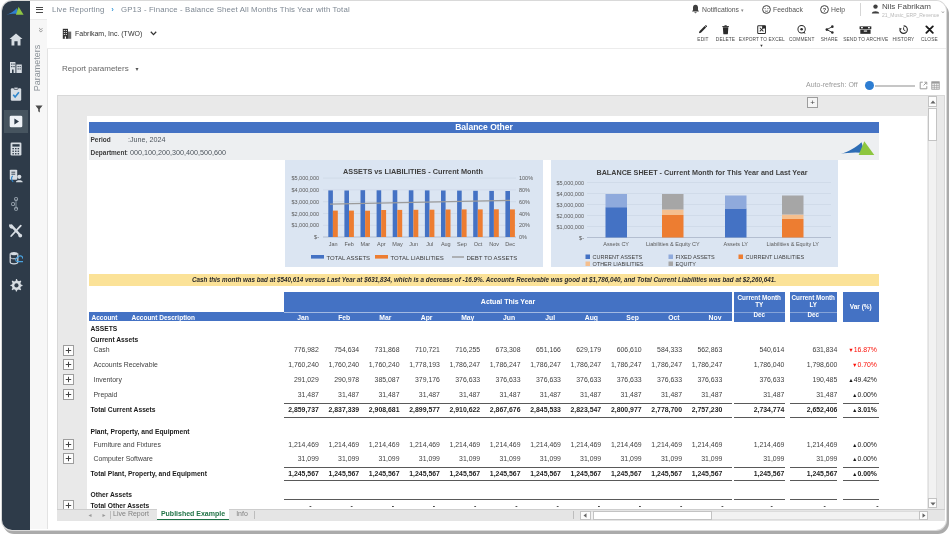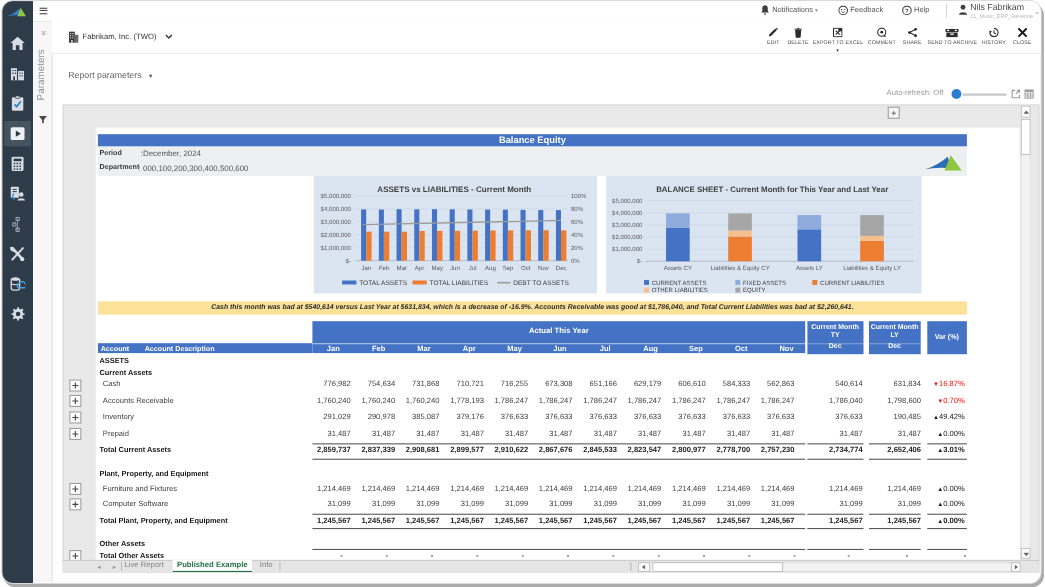--- a/index.html
+++ b/index.html
@@ -90,20 +90,21 @@
 <div class="a" style="left:-12px;top:62px;width:100px;height:12px;color:#8b9298;font-size:9px;transform:rotate(-90deg);text-align:center;">Parameters</div>
 <svg class="a" style="left:34.5px;top:105px" width="8" height="8" viewBox="0 0 8 8">
 <path d="M0.4,0.4 L7.6,0.4 L4.8,4 L4.8,7.4 L3.2,6.3 L3.2,4 Z" fill="#4a4a4a"></path>
       </svg>
 <div class="a" style="left:30px;top:1px;width:918px;height:18px;background:#fff;border-bottom:1px solid #ececec;"></div>
 <div class="a" style="left:36px;top:6.5px;width:7px;height:7px;">
         <div style="height:1.1px;background:#4a4a4a;margin-bottom:1.5px"></div>
         <div style="height:1.1px;background:#4a4a4a;margin-bottom:1.5px"></div>
         <div style="height:1.1px;background:#4a4a4a"></div>
       </div>
+<div class="a" style="left:52px;top:4.5px;font-size:7.8px;letter-spacing:0.15px;color:#7e8893;">Live Reporting&nbsp;&nbsp; <span style="color:#3e9bd8;font-weight:bold;">›</span>&nbsp;&nbsp; GP13 - Finance - Balance Sheet All Months This Year with Total</div>
 <svg class="a" style="left:691px;top:4px" width="9" height="10" viewBox="0 0 9 10">
 <path d="M4.5,0.8 C2.8,0.8 2,2 2,3.6 L2,6 L1,7.4 L8,7.4 L7,6 L7,3.6 C7,2 6.2,0.8 4.5,0.8 Z" fill="#3f3f3f"></path>
 <path d="M3.4,8.2 a1.1,1.1 0 0 0 2.2,0 Z" fill="#3f3f3f"></path>
       </svg>
 <div class="a" style="left:702px;top:5.5px;font-size:6.8px;color:#555;">Notifications <span style="font-size:5px;color:#888;">▾</span></div>
 <svg class="a" style="left:762px;top:4.5px" width="9" height="9" viewBox="0 0 9 9">
 <circle cx="4.5" cy="4.5" r="3.9" fill="none" stroke="#3f3f3f" stroke-width="1"></circle>
 <circle cx="3.1" cy="3.6" r="0.55" fill="#3f3f3f"></circle>
         <circle cx="5.9" cy="3.6" r="0.55" fill="#3f3f3f"></circle>
 <path d="M2.9,5.5 a1.8,1.5 0 0 0 3.2,0" fill="none" stroke="#3f3f3f" stroke-width="0.8"></path>
@@ -253,27 +254,27 @@
 <div class="a" style="left:580px;top:510.8px;width:11px;height:9.5px;background:#fdfdfd;border:1px solid #c3c3c3;box-sizing:border-box;"></div>
 <svg class="a" style="left:583px;top:513px" width="4" height="5" viewBox="0 0 4 5">
         <path d="M0.5,2.5 L3.5,0.3 L3.5,4.7 Z" fill="#666"></path>
       </svg>
 <div class="a" style="left:593px;top:510.8px;width:119px;height:9.5px;background:#fff;border:1px solid #c3c3c3;box-sizing:border-box;"></div>
 <div class="a" style="left:919px;top:510.8px;width:8.5px;height:9.5px;background:#fdfdfd;border:1px solid #c3c3c3;box-sizing:border-box;"></div>
 <svg class="a" style="left:921.5px;top:513px" width="4" height="5" viewBox="0 0 4 5">
         <path d="M3.5,2.5 L0.5,0.3 L0.5,4.7 Z" fill="#666"></path>
       </svg>
 <div class="a" style="left:89px;top:132.5px;width:790px;height:27px;background:#edeff1;"></div>
-<div class="a" style="left:89px;top:121.5px;width:790px;height:11px;background:#4472c4;text-align:center;font-size:8.5px;font-weight:bold;color:#fff;line-height:11px;">Balance Equity</div>
+<div class="a" style="left:89px;top:121.5px;width:790px;height:11px;background:#4472c4;text-align:center;font-size:8.5px;font-weight:bold;color:#fff;line-height:11px;">Balance Other</div>
 <svg class="a" style="left:840px;top:139.5px" width="36" height="16" viewBox="0 0 36 16">
 <path d="M1,13.8 C8,11.8 16,7.5 21.5,2.2 L25,13.4 C16.5,11.6 7,13 1,13.8 Z" fill="#2d6db5"></path>
 <path d="M24.3,1.2 L34.3,15 L18.7,15 Z" fill="#8dc63f"></path>
 </svg>
 <div class="a" style="left:90.5px;top:135.5px;font-size:6.5px;font-weight:bold;color:#3b3b3b;">Period</div>
-<div class="a" style="left:128px;top:135px;font-size:7.2px;color:#4e565e;">:December, 2024</div>
+<div class="a" style="left:128px;top:135px;font-size:7.2px;color:#4e565e;">:June, 2024</div>
 <div class="a" style="left:90.5px;top:148.5px;font-size:6.5px;font-weight:bold;color:#3b3b3b;">Department</div>
 <div class="a" style="left:126px;top:148px;font-size:7.2px;color:#4e565e;">:&nbsp;000,100,200,300,400,500,600</div>
 <svg class="a" style="left:285px;top:160px" width="258" height="107" viewBox="0 0 258 107">
         <rect x="0" y="0" width="258" height="107" fill="#dbe5f2"></rect>
         <text x="128" y="14.2" font-size="7.3" font-weight="bold" fill="#3f3f3f" text-anchor="middle" font-family="Liberation Sans">ASSETS vs LIABILITIES - Current Month</text>
         <line x1="38" y1="18.1" x2="231" y2="18.1" stroke="#c9d3e3" stroke-width="0.6"></line>
         <line x1="38" y1="29.9" x2="231" y2="29.9" stroke="#c9d3e3" stroke-width="0.6"></line>
         <line x1="38" y1="41.7" x2="231" y2="41.7" stroke="#c9d3e3" stroke-width="0.6"></line>
         <line x1="38" y1="53.5" x2="231" y2="53.5" stroke="#c9d3e3" stroke-width="0.6"></line>
         <line x1="38" y1="65.3" x2="231" y2="65.3" stroke="#c9d3e3" stroke-width="0.6"></line>

